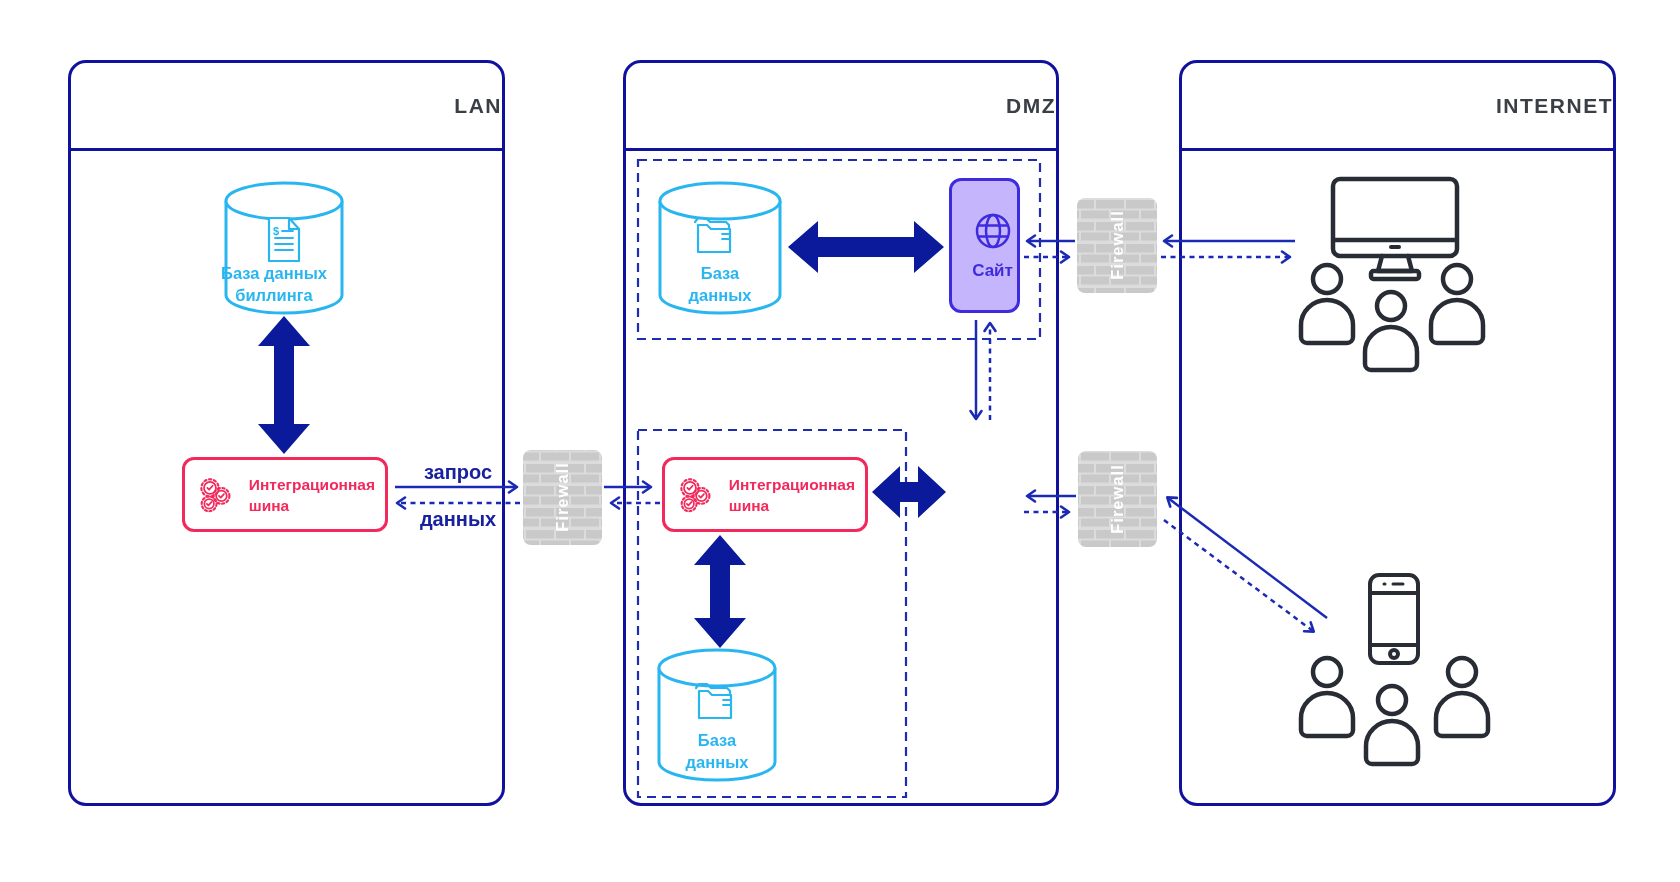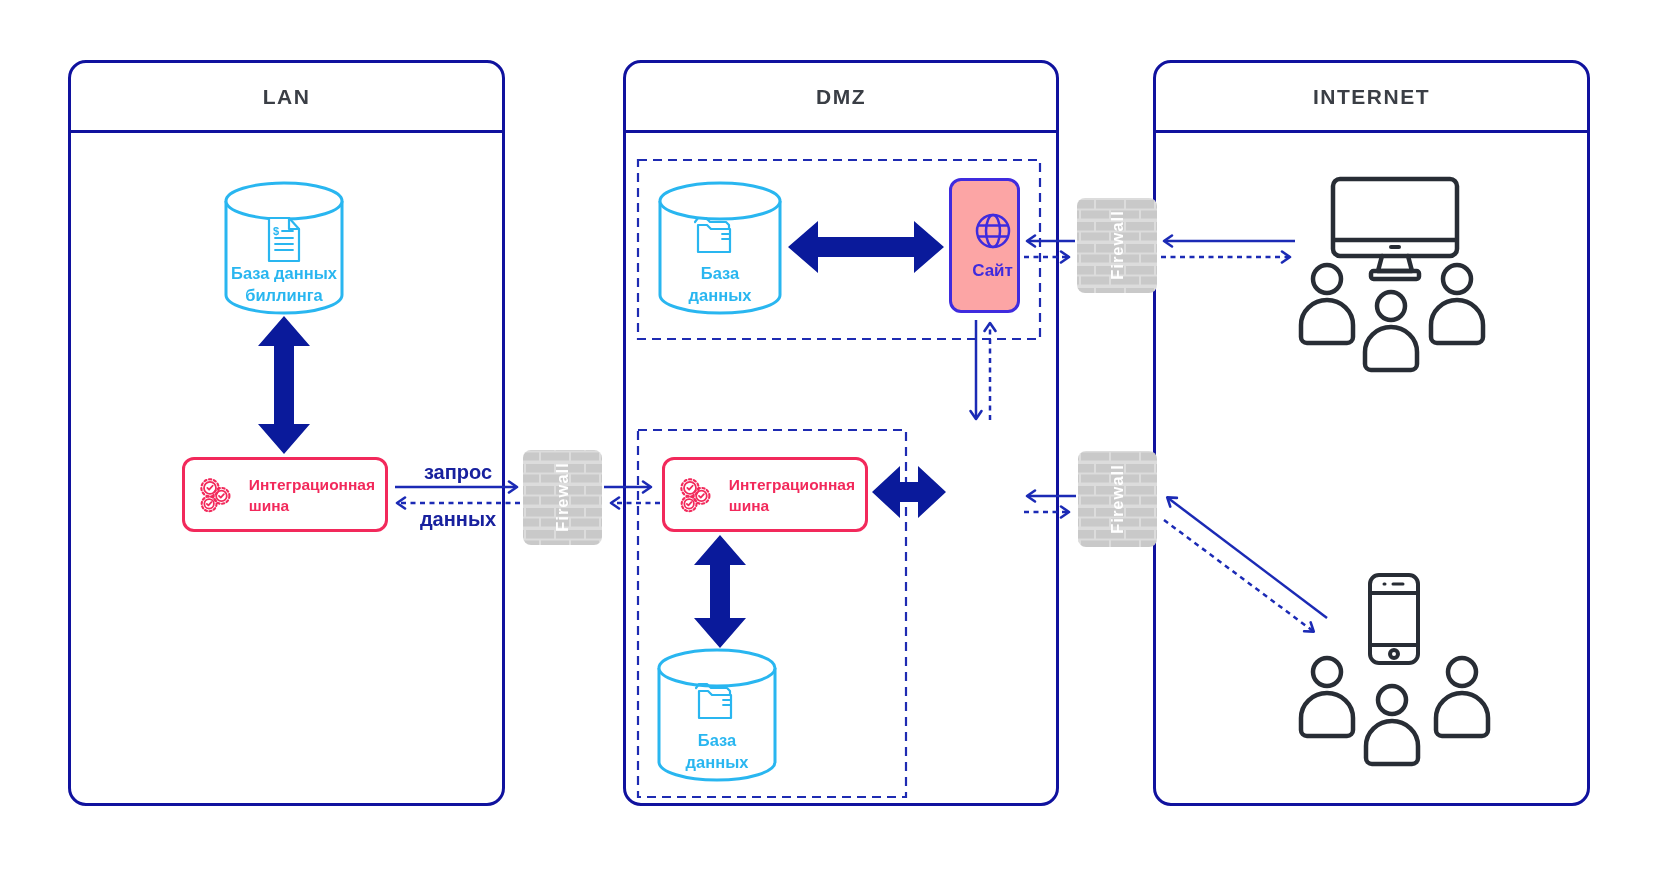--- a/index.html
+++ b/index.html
@@ -6,33 +6,33 @@
   *{box-sizing:border-box;}
   .stage{
     position:relative;width:1680px;height:882px;background:#ffffff;overflow:hidden;
     font-family:"Liberation Sans","DejaVu Sans",sans-serif;
   }
   .layer{position:absolute;left:0;top:0;}
   .zone{
     position:absolute;border:3px solid #10129e;border-radius:18px;background:transparent;
   }
   .zone-header{
-    height:70px;border-bottom:3px solid #10129e;
-    display:flex;align-items:center;justify-content:center;
+    height:88px;border-bottom:3px solid #10129e;
+    display:flex;align-items:center;justify-content:flex-end;
   }
   .zone-title{
     font-size:21px;font-weight:700;color:#3a3e45;letter-spacing:1.5px;
   }
   .bus{
     position:absolute;border:3px solid #f2295b;border-radius:12px;background:#fff;
     display:flex;align-items:center;gap:15px;padding:0 10px;
   }
   .bus-label{color:#f2295b;font-weight:700;font-size:15.5px;line-height:21px;}
   .appbox{
-    position:absolute;border:3px solid #3f2bde;border-radius:12px;background:#fca5a5;
+    position:absolute;border:3px solid #3f2bde;border-radius:12px;background:#c4b5fd;
     display:flex;flex-direction:column;align-items:center;justify-content:center;gap:10px;padding-left:16px;
   }
   .app-label{color:#3f2bde;font-weight:700;font-size:17px;}
   .cyl-label{
     position:absolute;text-align:center;color:#29b6f0;font-weight:700;
     font-size:16.5px;line-height:22px;
   }
   .edge-label{
     position:absolute;color:#18219e;font-weight:700;font-size:20px;text-align:center;
   }
@@ -45,21 +45,21 @@
   <div class="zone" style="left:68px;top:60px;width:437px;height:746px">
     <div class="zone-header">
       <div class="zone-title">LAN</div>
     </div>
   </div>
   <div class="zone" style="left:623px;top:60px;width:436px;height:746px">
     <div class="zone-header">
       <div class="zone-title">DMZ</div>
     </div>
   </div>
-  <div class="zone" style="left:1153px;top:60px;width:437px;height:746px">
+  <div class="zone" style="left:1179px;top:60px;width:437px;height:746px">
     <div class="zone-header">
       <div class="zone-title">INTERNET</div>
     </div>
   </div>
 
   <svg class="layer" width="1680" height="882" viewBox="0 0 1680 882">
     <defs>
       <marker id="chev" markerUnits="userSpaceOnUse" markerWidth="16" markerHeight="16" refX="11" refY="8" orient="auto">
         <path d="M4,2.5 L12,8 L4,13.5" fill="none" stroke="#1b2ab5" stroke-width="2.6" stroke-linecap="round" stroke-linejoin="round"></path>
       </marker>
@@ -213,21 +213,21 @@
       <g fill="none" stroke="#3f2bde" stroke-width="2.5">
         <circle r="16"></circle>
           <ellipse rx="7" ry="16"></ellipse>
         <path d="M-15,-5.5 H15 M-15,5.5 H15"></path>
       </g>
     </svg>
     <div class="app-label">Сайт</div>
   </div>
 
 
-  <div class="cyl-label" style="left:214px;top:262px;width:140px">
+  <div class="cyl-label" style="left:204px;top:262px;width:140px">
     <div>База данных</div>
     <div>биллинга</div>
   </div>
   <div class="cyl-label" style="left:650px;top:262px;width:140px">
     <div>База</div>
     <div>данных</div>
   </div>
   <div class="cyl-label" style="left:647px;top:729px;width:140px">
     <div>База</div>
     <div>данных</div>

